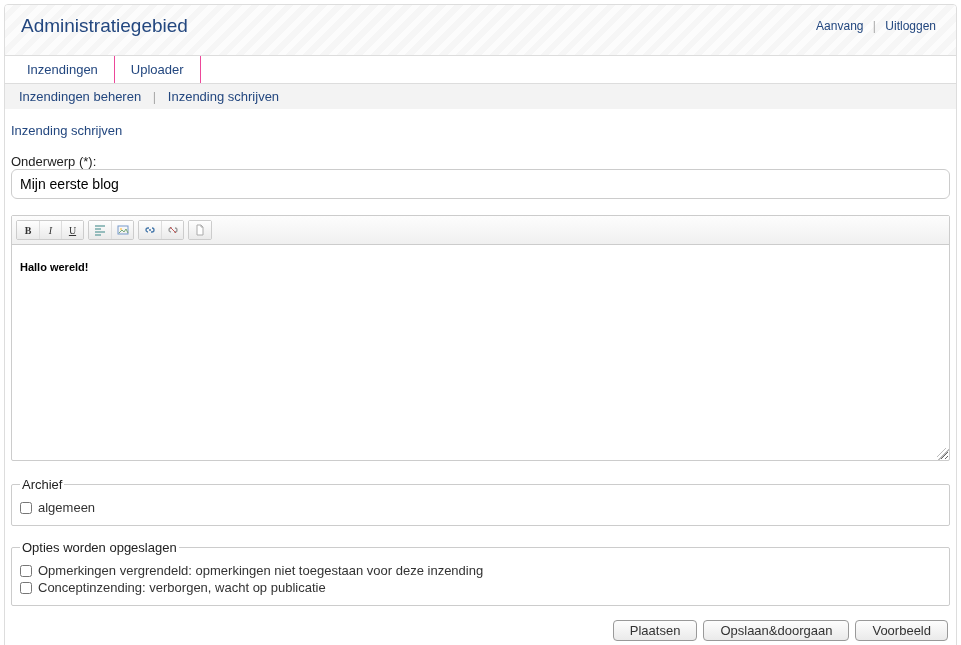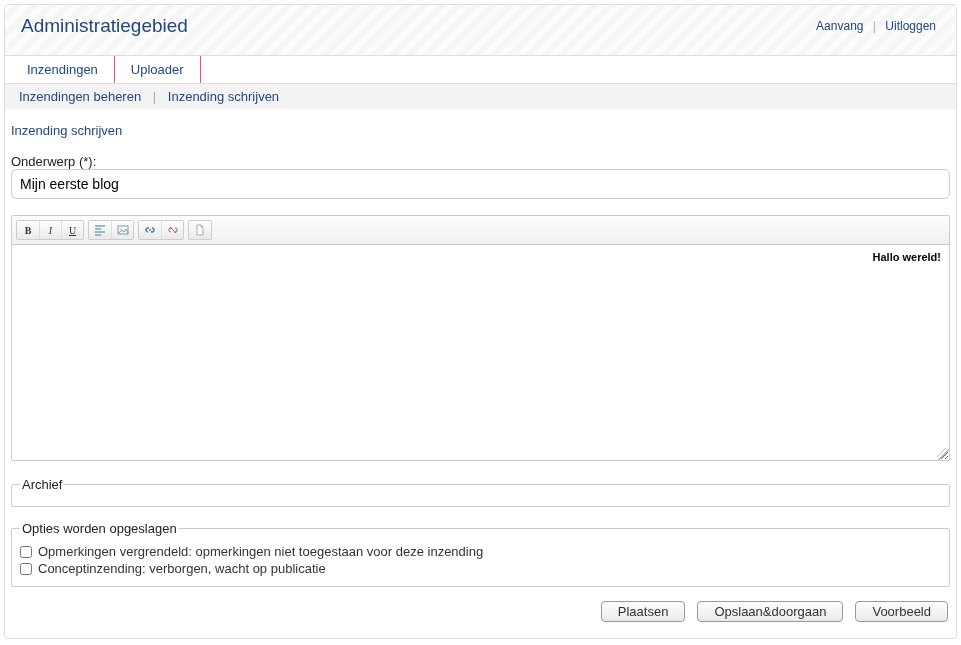--- a/index.html
+++ b/index.html
@@ -132,29 +132,28 @@
     color: #333;
     background: linear-gradient(#fefefe,#eaeaea);
   }
   .tool-btn + .tool-btn { border-left: 1px solid #ddd; }
   .tool-btn.bold { font-weight: bold; }
   .tool-btn.italic { font-style: italic; }
   .tool-btn.underline { text-decoration: underline; }
   .tool-btn svg { width: 12px; height: 12px; }
   .editor-body {
     min-height: 215px;
-    padding: 6px 8px;
+    padding: 16px 8px;
     font-size: 11px;
     font-family: Arial, sans-serif;
     font-weight: bold;
     color: #000;
     resize: vertical;
     overflow: auto;
     position: relative;
-    text-align: right;
   }
   .editor-resize-handle {
     position: absolute;
     right: 0; bottom: 0;
     width: 12px; height: 12px;
     cursor: nwse-resize;
     background:
       linear-gradient(135deg, transparent 6px, #bbb 6px, #bbb 7px, transparent 7px),
       linear-gradient(135deg, transparent 9px, #bbb 9px, #bbb 10px, transparent 10px);
   }
@@ -177,21 +176,21 @@
     color: #333;
     margin: 2px 0;
   }
   .check-row input[type="checkbox"] {
     width: 12px;
     height: 12px;
   }
   .button-row {
     display: flex;
     justify-content: flex-end;
-    gap: 12px;
+    gap: 6px;
     padding: 0 2px 4px 2px;
   }
   .btn {
     padding: 2px 16px;
     font-size: 13px;
     color: #333;
     background: linear-gradient(#fdfdfd,#eaeaea);
     border: 1px solid #999;
     border-radius: 4px;
     cursor: pointer;
@@ -274,20 +273,24 @@
         </div>
       </div>
       <div class="editor-body">
         <span>Hallo wereld!</span>
         <div class="editor-resize-handle"></div>
       </div>
     </div>
 
     <fieldset>
       <legend>Archief</legend>
+      <div class="check-row">
+        <input type="checkbox" style="">
+        <span>algemeen</span>
+      </div>
     </fieldset>
 
     <fieldset>
       <legend>Opties worden opgeslagen</legend>
       <div class="check-row">
         <input type="checkbox" style="">
         <span>Opmerkingen vergrendeld: opmerkingen niet toegestaan voor deze inzending</span>
       </div>
       <div class="check-row">
         <input type="checkbox" style="">

